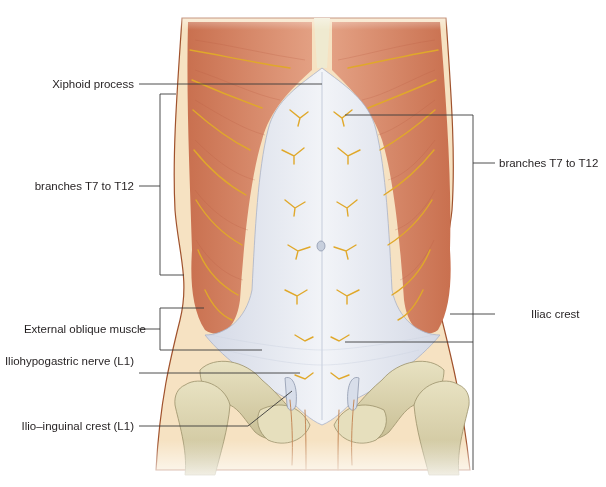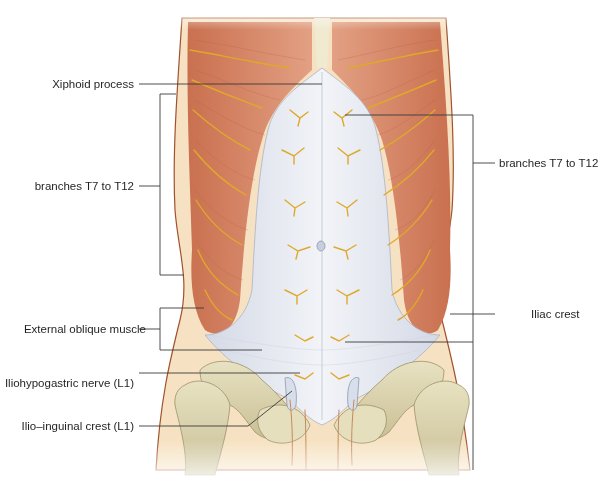--- a/index.html
+++ b/index.html
@@ -170,21 +170,21 @@
 </div>
 
 <div class="label right-align" style="right:472px; top:179px;">
   <span>branches T7 to T12</span>
 </div>
 
 <div class="label right-align" style="right:460px; top:322px;">
   <span>External oblique muscle</span>
 </div>
 
-<div class="label right-align" style="right:472px; top:376px;">
+<div class="label right-align" style="right:472px; top:354px;">
   <span>Iliohypogastric nerve (L1)</span>
 </div>
 
 <div class="label right-align" style="right:472px; top:419px;">
   <span>Ilio–inguinal crest (L1)</span>
 </div>
 
 <div class="label left-align" style="left:499px; top:156px;">
   <span>branches T7 to T12</span>
 </div>

